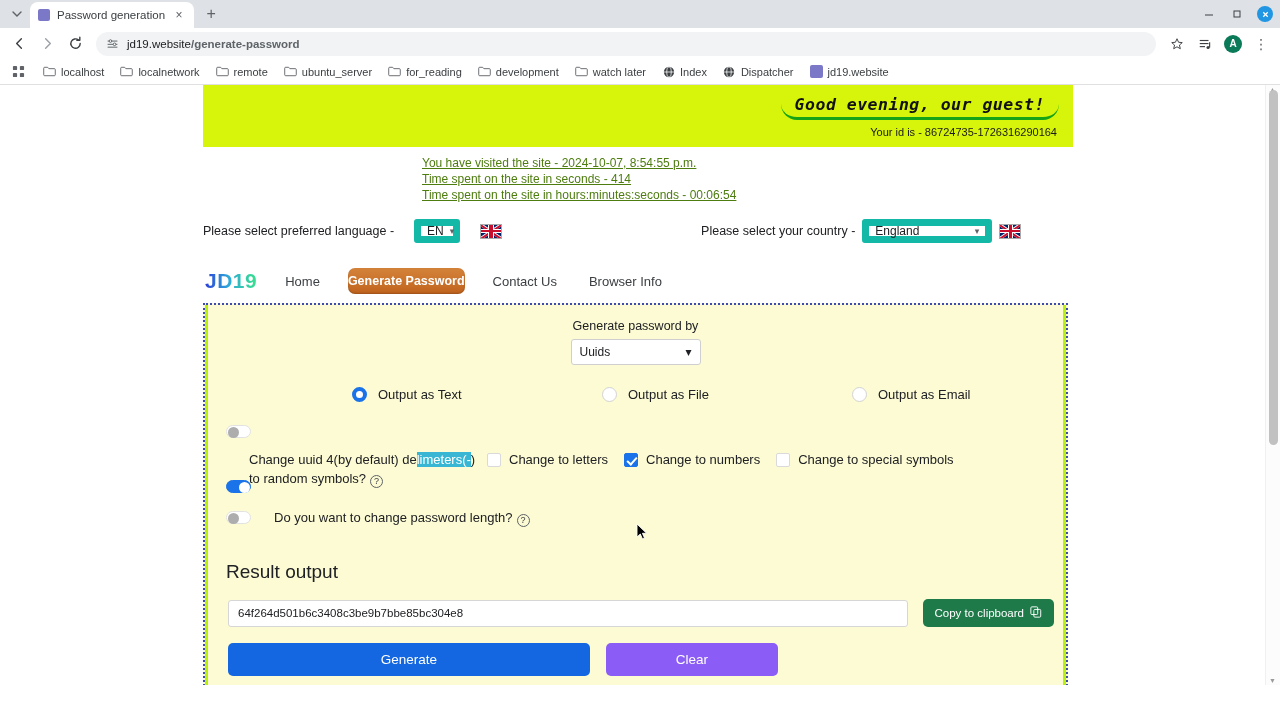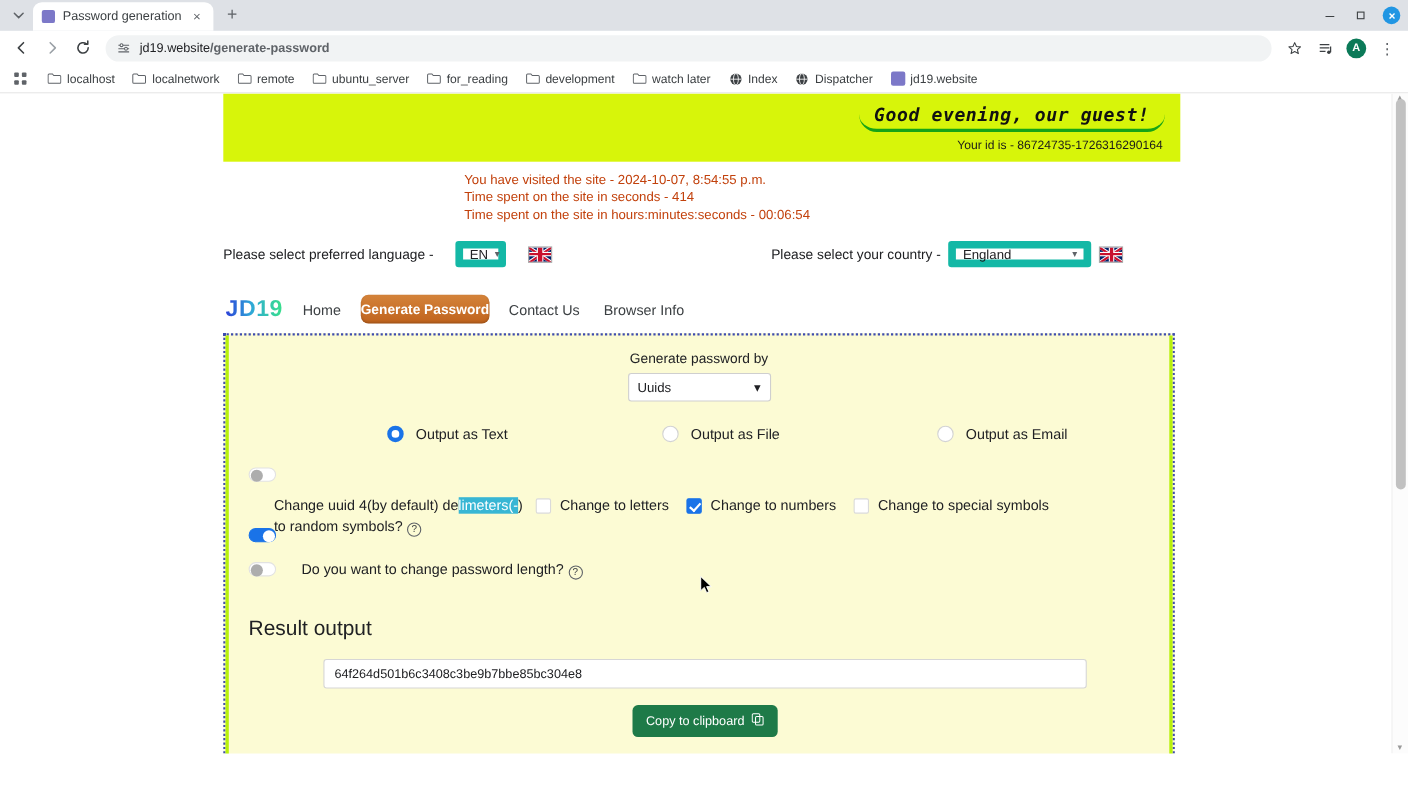--- a/index.html
+++ b/index.html
@@ -98,21 +98,21 @@
   .greet {
     font-family: "DejaVu Sans Mono", monospace;
     font-style: italic; font-weight: bold; font-size: 16.5px; color:#111;
     letter-spacing: 0.5px; padding: 2px 14px 3px 14px;
     border-bottom: 3px solid #16a416; border-radius: 0 0 16px 16px;
     display:inline-block;
   }
   .userid { font-size: 11px; color:#1a1a1a; margin-top: 6px; padding-right: 2px; }
 
   .visit-lines { padding: 8px 0 0 219px; }
-  .visit-line { font-size: 12px; color:#c2410c; line-height: 16px; }
+  .visit-line { font-size: 12px; color:#4d7c0f; line-height: 16px; text-decoration: underline; }
 
   
   .lang-row {
     display:flex; align-items:center; margin-top: 16px; width: 870px;
     font-size: 12.5px; color:#202124;
   }
   .lang-left { display:flex; align-items:center; gap:20px; }
   .lang-right { display:flex; align-items:center; gap:7px; margin-left: 199px; }
   .sel {
     height: 24px; border:7px solid #14b8a6; border-radius:3px; background:#fff;
@@ -136,21 +136,21 @@
   .navbar {
     margin-top: 18px; width: 870px; height: 40px; display:flex; align-items:center;
     gap: 14px; padding-left: 2px;
   }
   .logo {
     font-size: 21px; font-weight: bold; letter-spacing:0.5px;
     background: linear-gradient(90deg,#2b3fd8 0%, #2fa8d8 45%, #38e08a 100%);
     -webkit-background-clip: text; background-clip: text; color: transparent;
     font-family: "Liberation Sans", sans-serif;
   }
-  .nav-link { font-size: 13px; color:#3c4043; padding: 2px 4px; }
+  .nav-link { font-size: 13px; color:#3c4043; padding: 2px 4px; margin-left: 10px; }
   .nav-link.active {
     background: linear-gradient(180deg,#d4833a 0%, #c0631d 100%);
     color:#fff; padding: 6px 0; border-radius:7px; font-size:12.5px;
     box-shadow: inset 0 -1px 2px rgba(0,0,0,.2);
     font-weight: bold;
   }
 
   
   .card {
     width: 865px; margin-top: 2px; background:#fcfbd4;
@@ -213,21 +213,21 @@
   }
   .cbx.checked { background:#1a73e8; border-color:#1a73e8; position:relative; }
   .cbx.checked::after {
     content:""; position:absolute; left:4px; top:1px; width:4px; height:8px;
     border:solid #fff; border-width: 0 2px 2px 0; transform: rotate(42deg);
   }
   .cbx-label { font-size: 13px; color:#202124; white-space:nowrap; }
 
   
   .result-title { font-size: 19px; color:#202124; margin-top: 34px; padding-left: 9px; font-weight: normal;}
-  .result-row { display:flex; align-items:center; gap:15px; margin-top: 16px; padding-left: 11px; flex-direction: column; }
+  .result-row { display:flex; align-items:center; gap:15px; margin-top: 16px; padding-left: 11px; }
   .result-input {
     width: 694px; height: 27px; background:#fff; border:1px solid #d6d6d6; border-radius:3px;
     display:flex; align-items:center; padding: 0 9px; font-size: 11.5px; color:#202124;
   }
   .copy-btn {
     background:#1e7a48; color:#fff; font-size:11.5px; border-radius:5px;
     padding: 7px 12px; display:flex; align-items:center; gap:6px; white-space:nowrap;
   }
   .btn-row { display:flex; gap: 16px; margin-top: 16px; padding-left: 11px; }
   .btn-generate {

